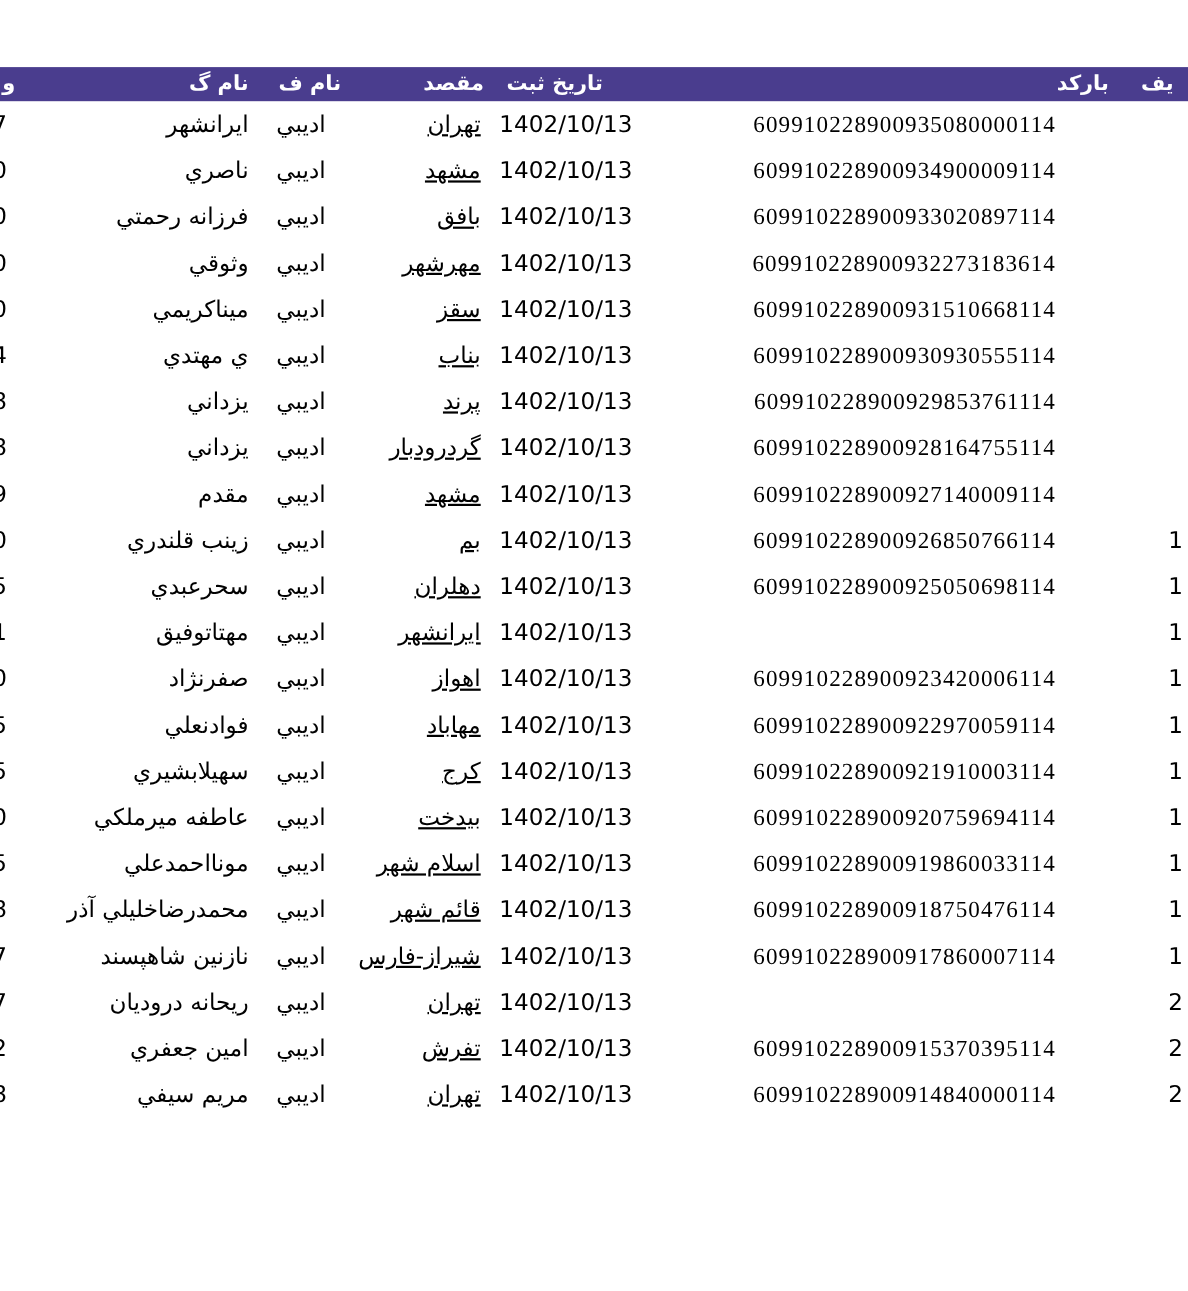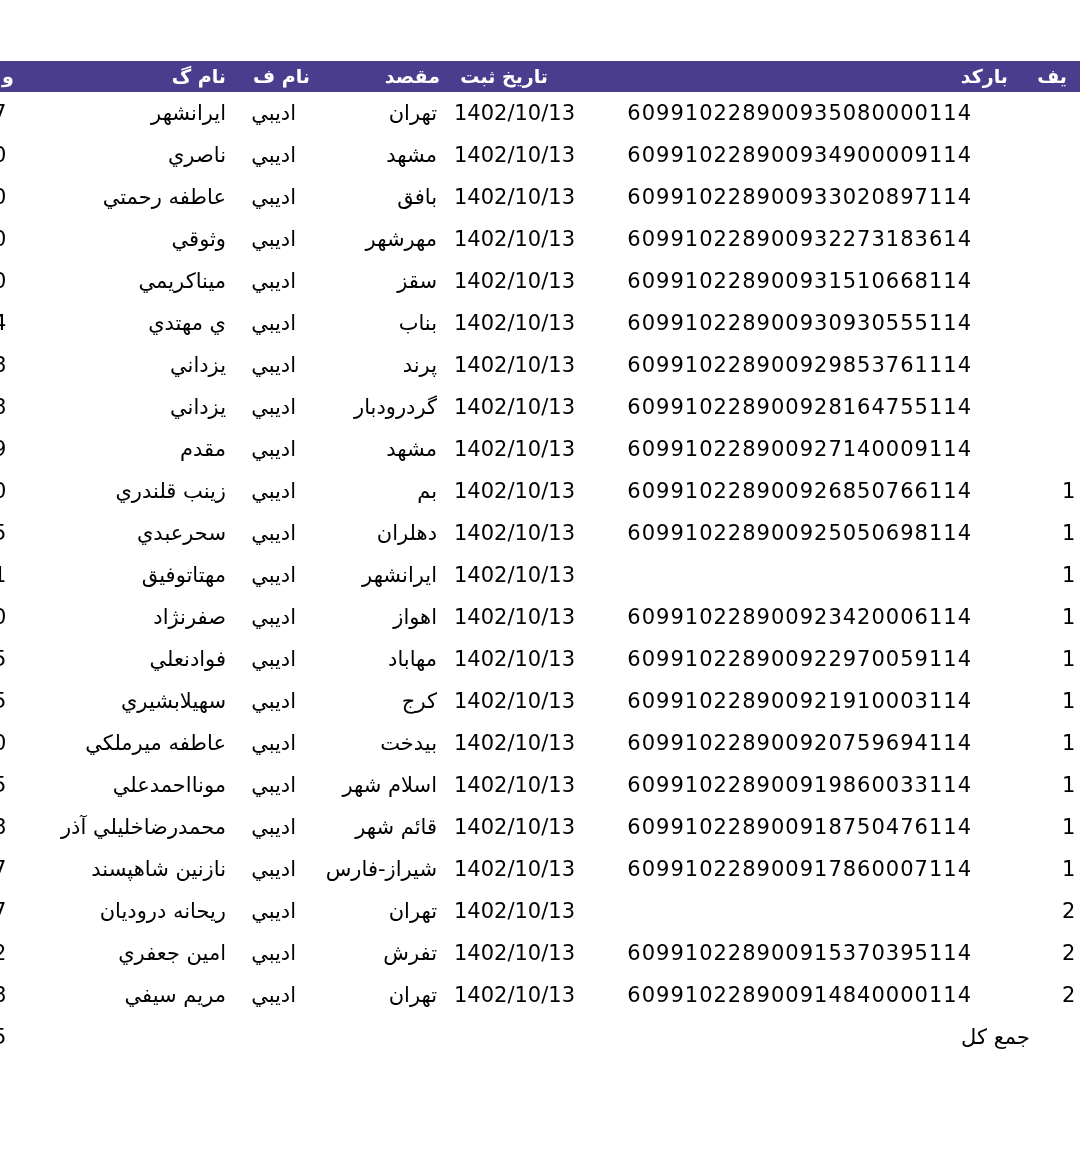--- a/index.html
+++ b/index.html
@@ -28,23 +28,23 @@
     position: absolute; left: 0; width: 1080px; height: 42px;
     line-height: 42px; font-size: 21px; white-space: nowrap;
   }
   .cell { position: absolute; top: 0; height: 42px; white-space: nowrap; }
 
   .fa  { direction: rtl; }
   .num { direction: ltr; }
 
   .c-receiver { right: 854px; }
   .c-sender   { right: 784px; margin-left: 33px; }
-  .c-dest     { right: 643px; }
+  .c-dest     { right: 643px; text-decoration: underline; }
   .c-date     { right: 505px; }
-  .c-barcode  { right: 108px; letter-spacing: 1px; }
+  .c-barcode  { right: 120px; letter-spacing: 1px; font-family: Liberation Serif, serif; }
   .c-rowlead  { left: 1062px; }
   .c-weight   { left: -7px; }
 
   .h-receiver { right: 854px; }
   .h-sender   { right: 770px; }
   .h-dest     { right: 640px; }
   .h-date     { right: 532px; }
   .h-barcode  { right: 72px; }
   .h-rowno    { right: 13px; }
   .h-weight   { left: 2px; }
@@ -86,21 +86,21 @@
         <div class="cell fa c-sender">اديبي</div>
         <div class="cell fa c-receiver">ناصري</div>
         <div class="cell num c-weight">0</div>
       </div>
       <div class="trow" style="top: 84px;">
         <div class="cell num c-rowlead"></div>
         <div class="cell num c-barcode">609910228900933020897114</div>
         <div class="cell num c-date">1402/10/13</div>
         <div class="cell fa c-dest">بافق</div>
         <div class="cell fa c-sender">اديبي</div>
-        <div class="cell fa c-receiver">عاطفه رحمتي</div>
+        <div class="cell fa c-receiver">فرزانه رحمتي</div>
         <div class="cell num c-weight">0</div>
       </div>
       <div class="trow" style="top: 126px;">
         <div class="cell num c-rowlead"></div>
         <div class="cell num c-barcode">609910228900932273183614</div>
         <div class="cell num c-date">1402/10/13</div>
         <div class="cell fa c-dest">مهرشهر</div>
         <div class="cell fa c-sender">اديبي</div>
         <div class="cell fa c-receiver">وثوقي</div>
         <div class="cell num c-weight">0</div>
@@ -260,18 +260,14 @@
         <div class="cell num c-rowlead">2</div>
         <div class="cell num c-barcode">609910228900914840000114</div>
         <div class="cell num c-date">1402/10/13</div>
         <div class="cell fa c-dest">تهران</div>
         <div class="cell fa c-sender">اديبي</div>
         <div class="cell fa c-receiver">مريم سيفي</div>
         <div class="cell num c-weight">8</div>
       </div>
     </div>
 
-  <div class="footer-row">
-    <div class="cell fa f-label">جمع كل</div>
-    <div class="cell num c-weight">5</div>
-  </div>
 
 </div>
 
 </body></html>

